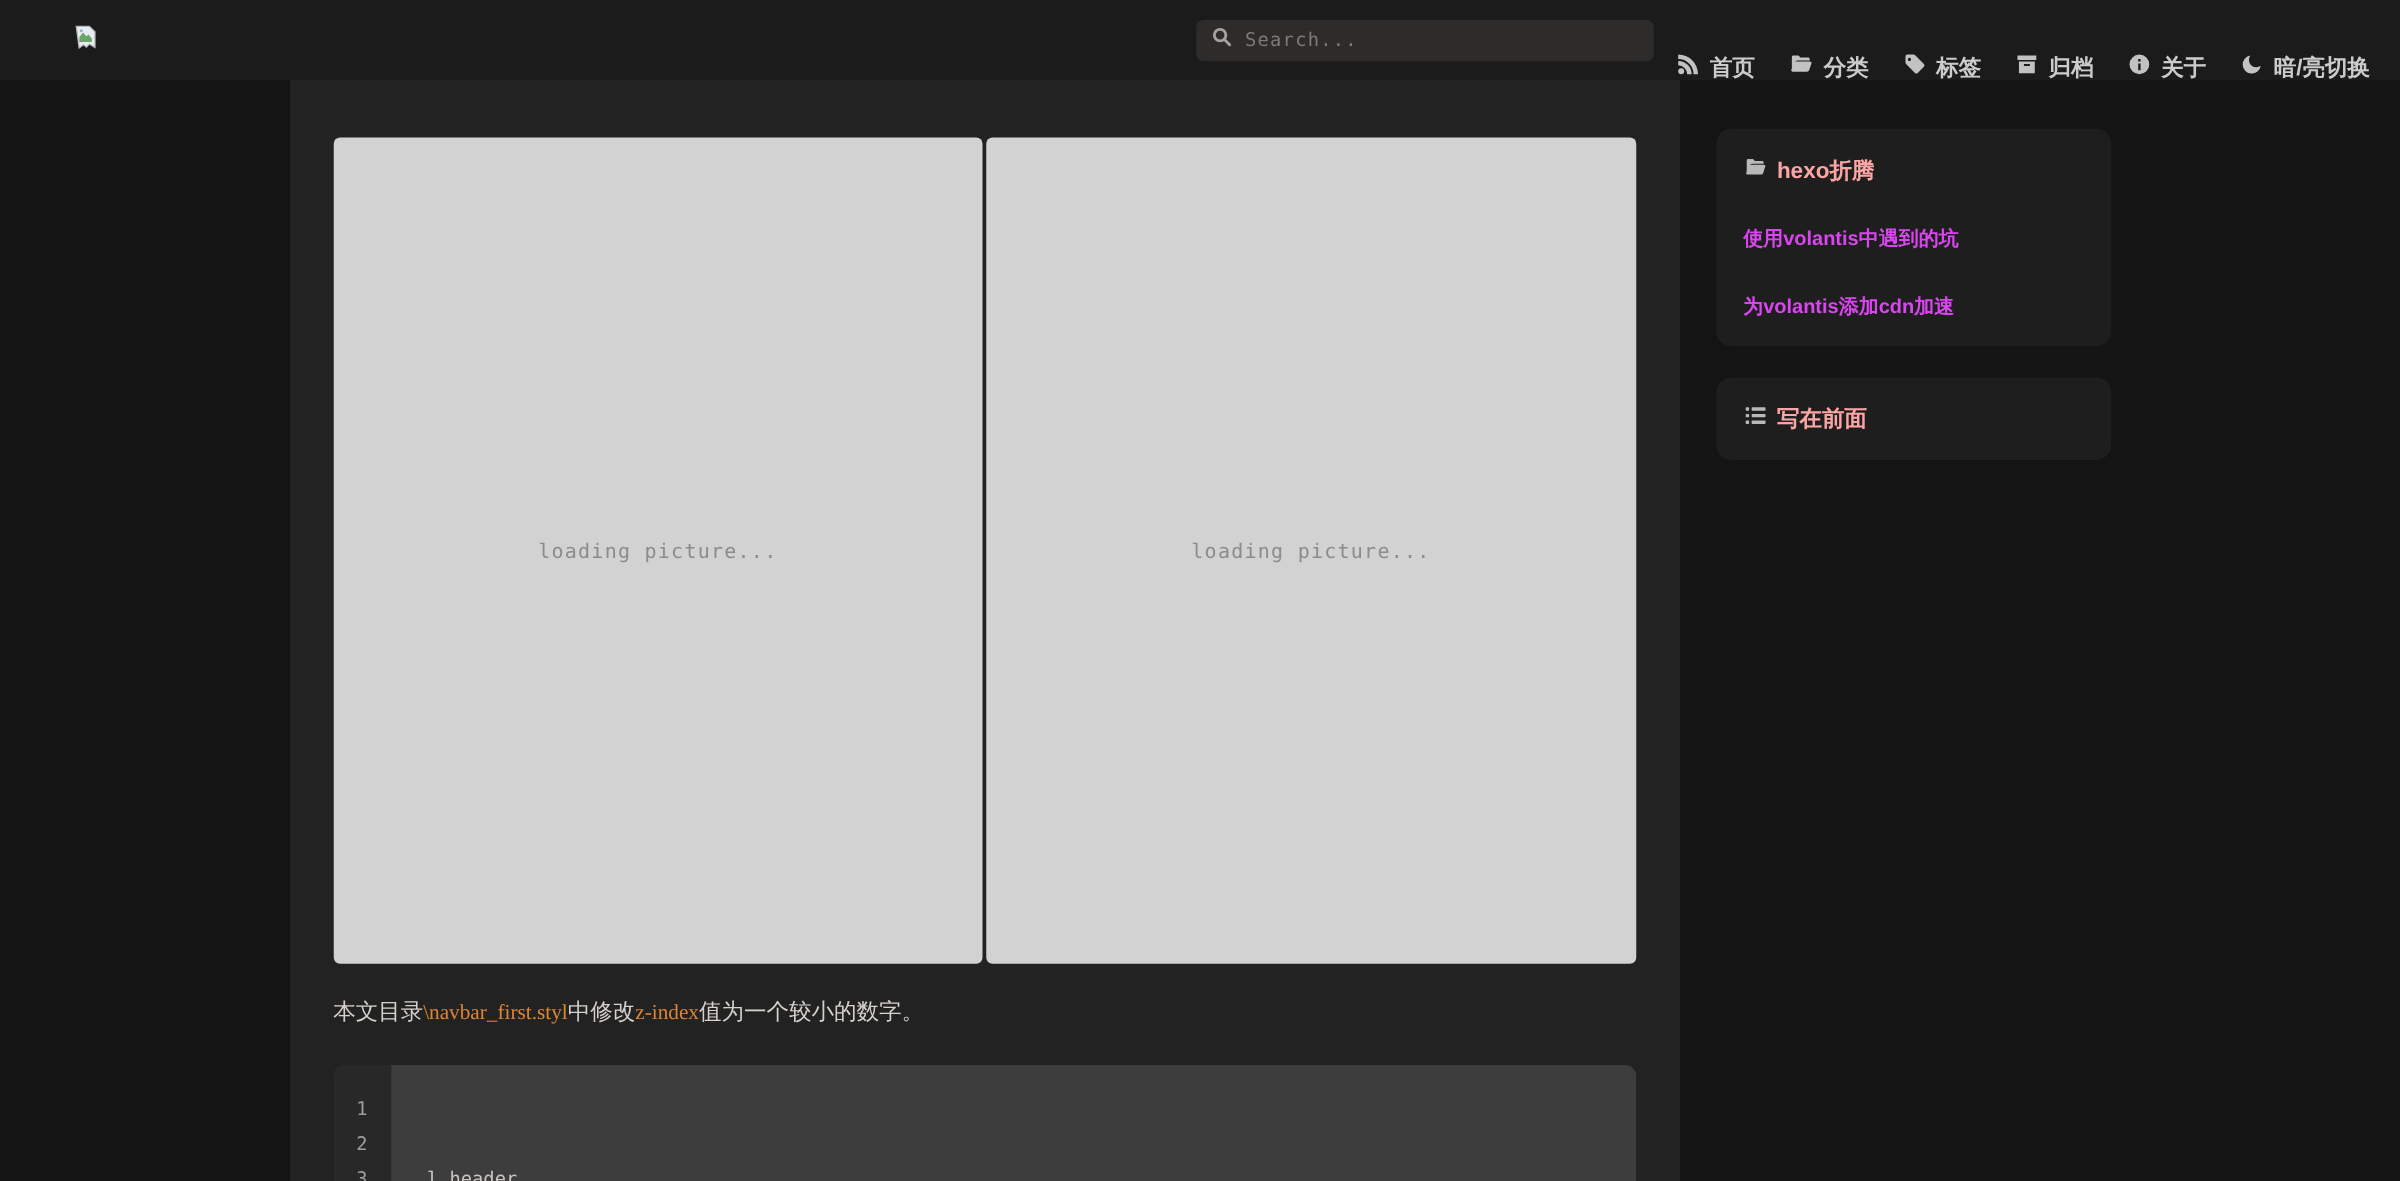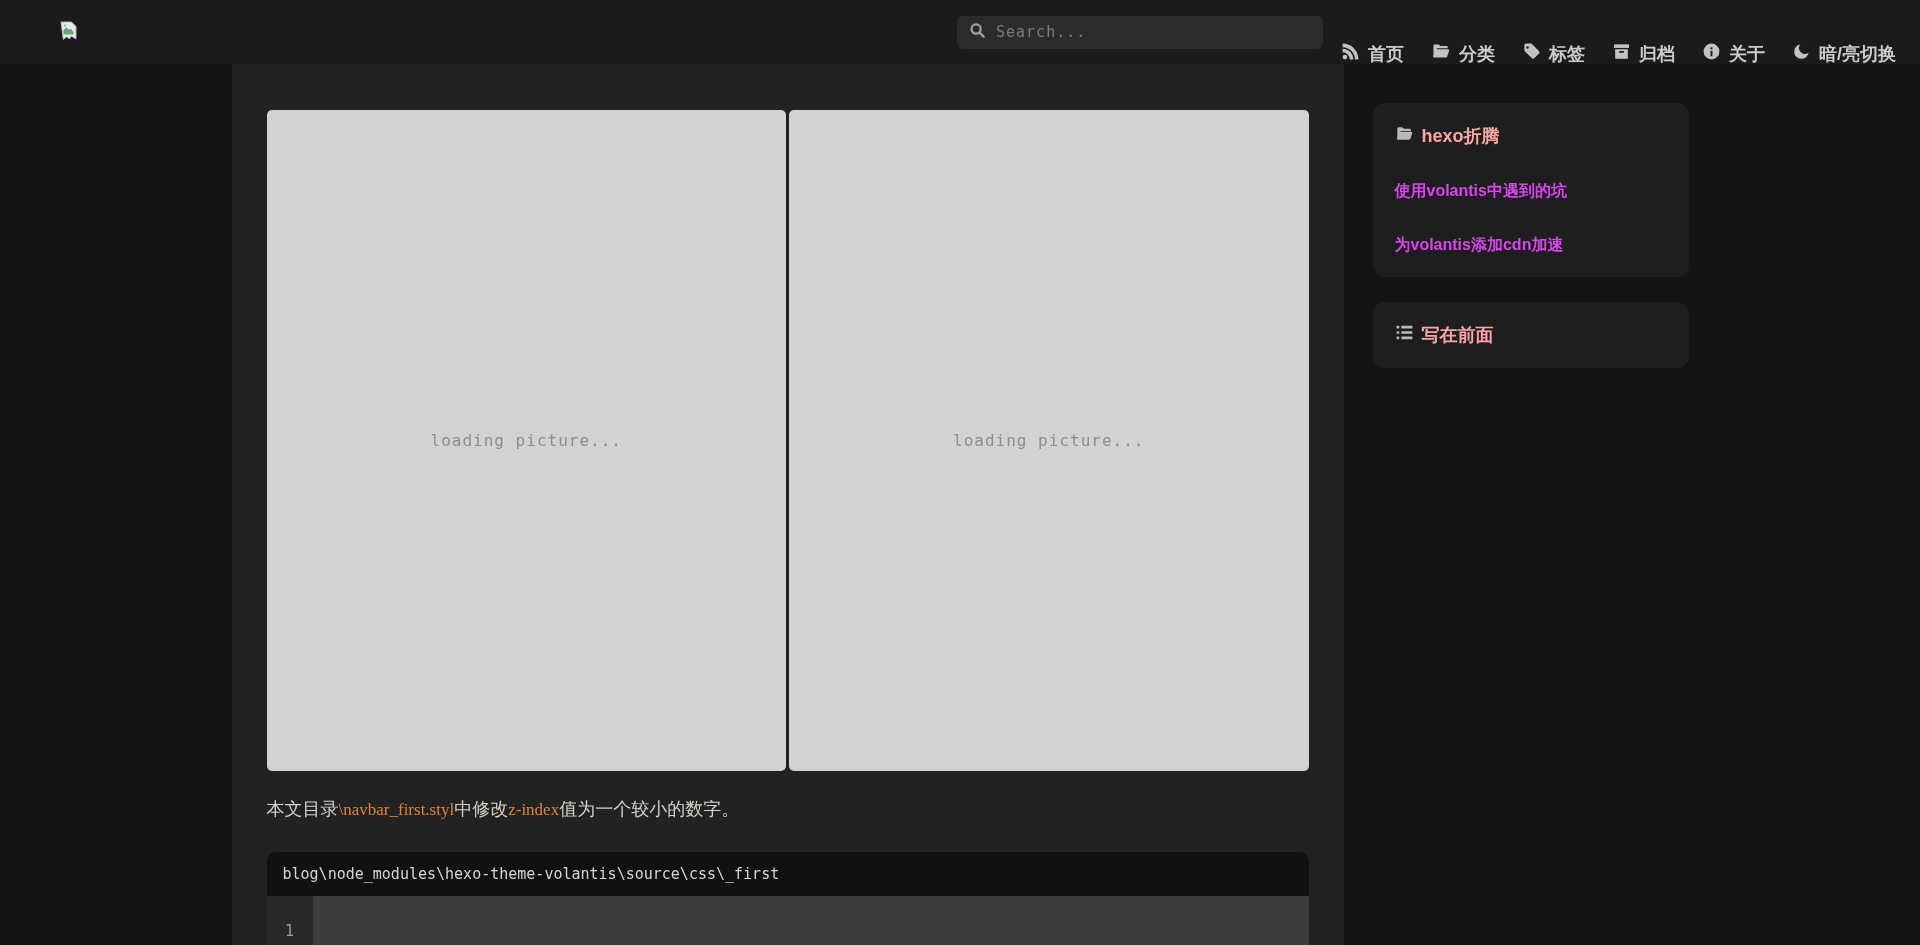--- a/index.html
+++ b/index.html
@@ -205,21 +205,20 @@
         <span>loading picture...</span>
       </div>
       <div class="img-placeholder">
         <span>loading picture...</span>
       </div>
     </div>
 
     <p class="paragraph"><span>本文目录</span><span class="inline-code">\navbar_first.styl</span><span>中修改</span><span class="inline-code">z-index</span><span>值为一个较小的数字。</span></p>
 
     <div class="code-block">
-      <div class="code-header">blog\node_modules\hexo-theme-volantis\source\css\_first</div>
       <div class="code-body">
         <div class="code-gutter">
           <div>1</div>
           <div>2</div>
           <div>3</div>
         </div>
         <div class="code-lines">
           <div>.l_header</div>
           
           

